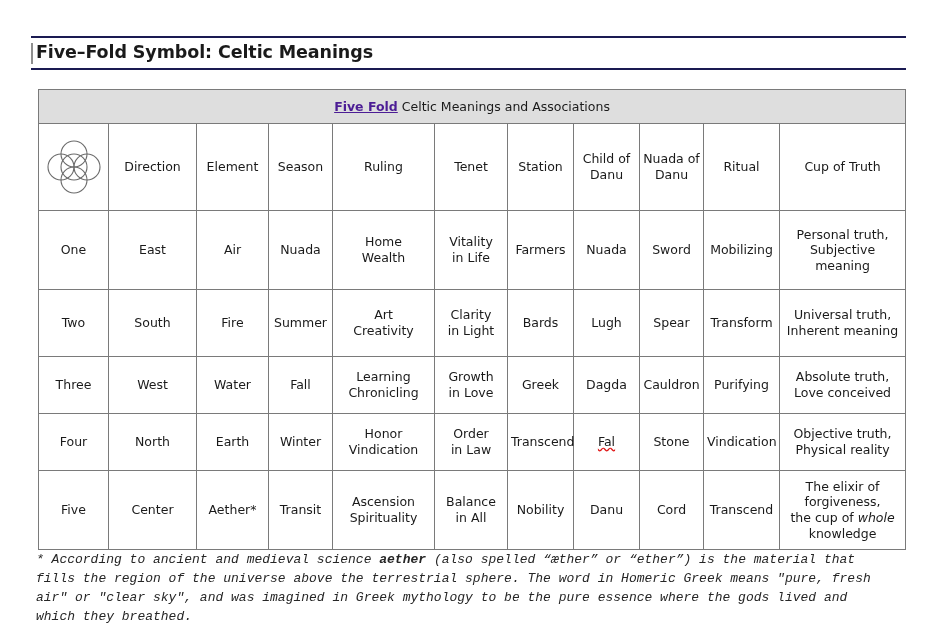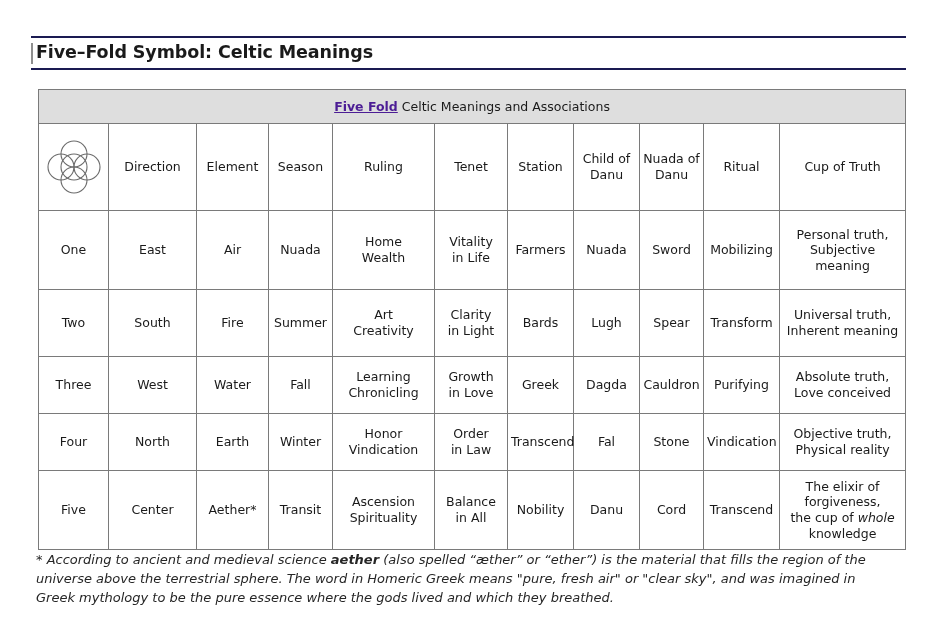--- a/index.html
+++ b/index.html
@@ -103,20 +103,21 @@
   .rownum {
     font-weight: bold;
   }
   .r1 td { height: 70px; }
   .r2 td { height: 58px; }
   .r3 td { height: 48px; }
   .r4 td { height: 48px; }
   .r5 td { height: 70px; }
 
   .misspelled {
+    text-decoration: underline;
     text-decoration-color: #e01414;
     text-decoration-style: wavy;
     text-decoration-skip-ink: none;
   }
   .b { font-weight: bold; }
   .i { font-style: italic; }
 
   
   col.c0 { width: 70px; }
   col.c1 { width: 88px; }
@@ -133,20 +134,21 @@
   
   .footnote {
     position: absolute;
     left: 36px;
     top: 551px;
     width: 855px;
     font-size: 13px;
     font-style: italic;
     line-height: 1.45;
     color: #262626;
+    font-family: Liberation Mono, monospace;
   }
 </style>
 </head>
 <body>
 
 <div class="page">
 
   <div class="title-block">
     <div class="rule-top"></div>
     <div class="title-row">

